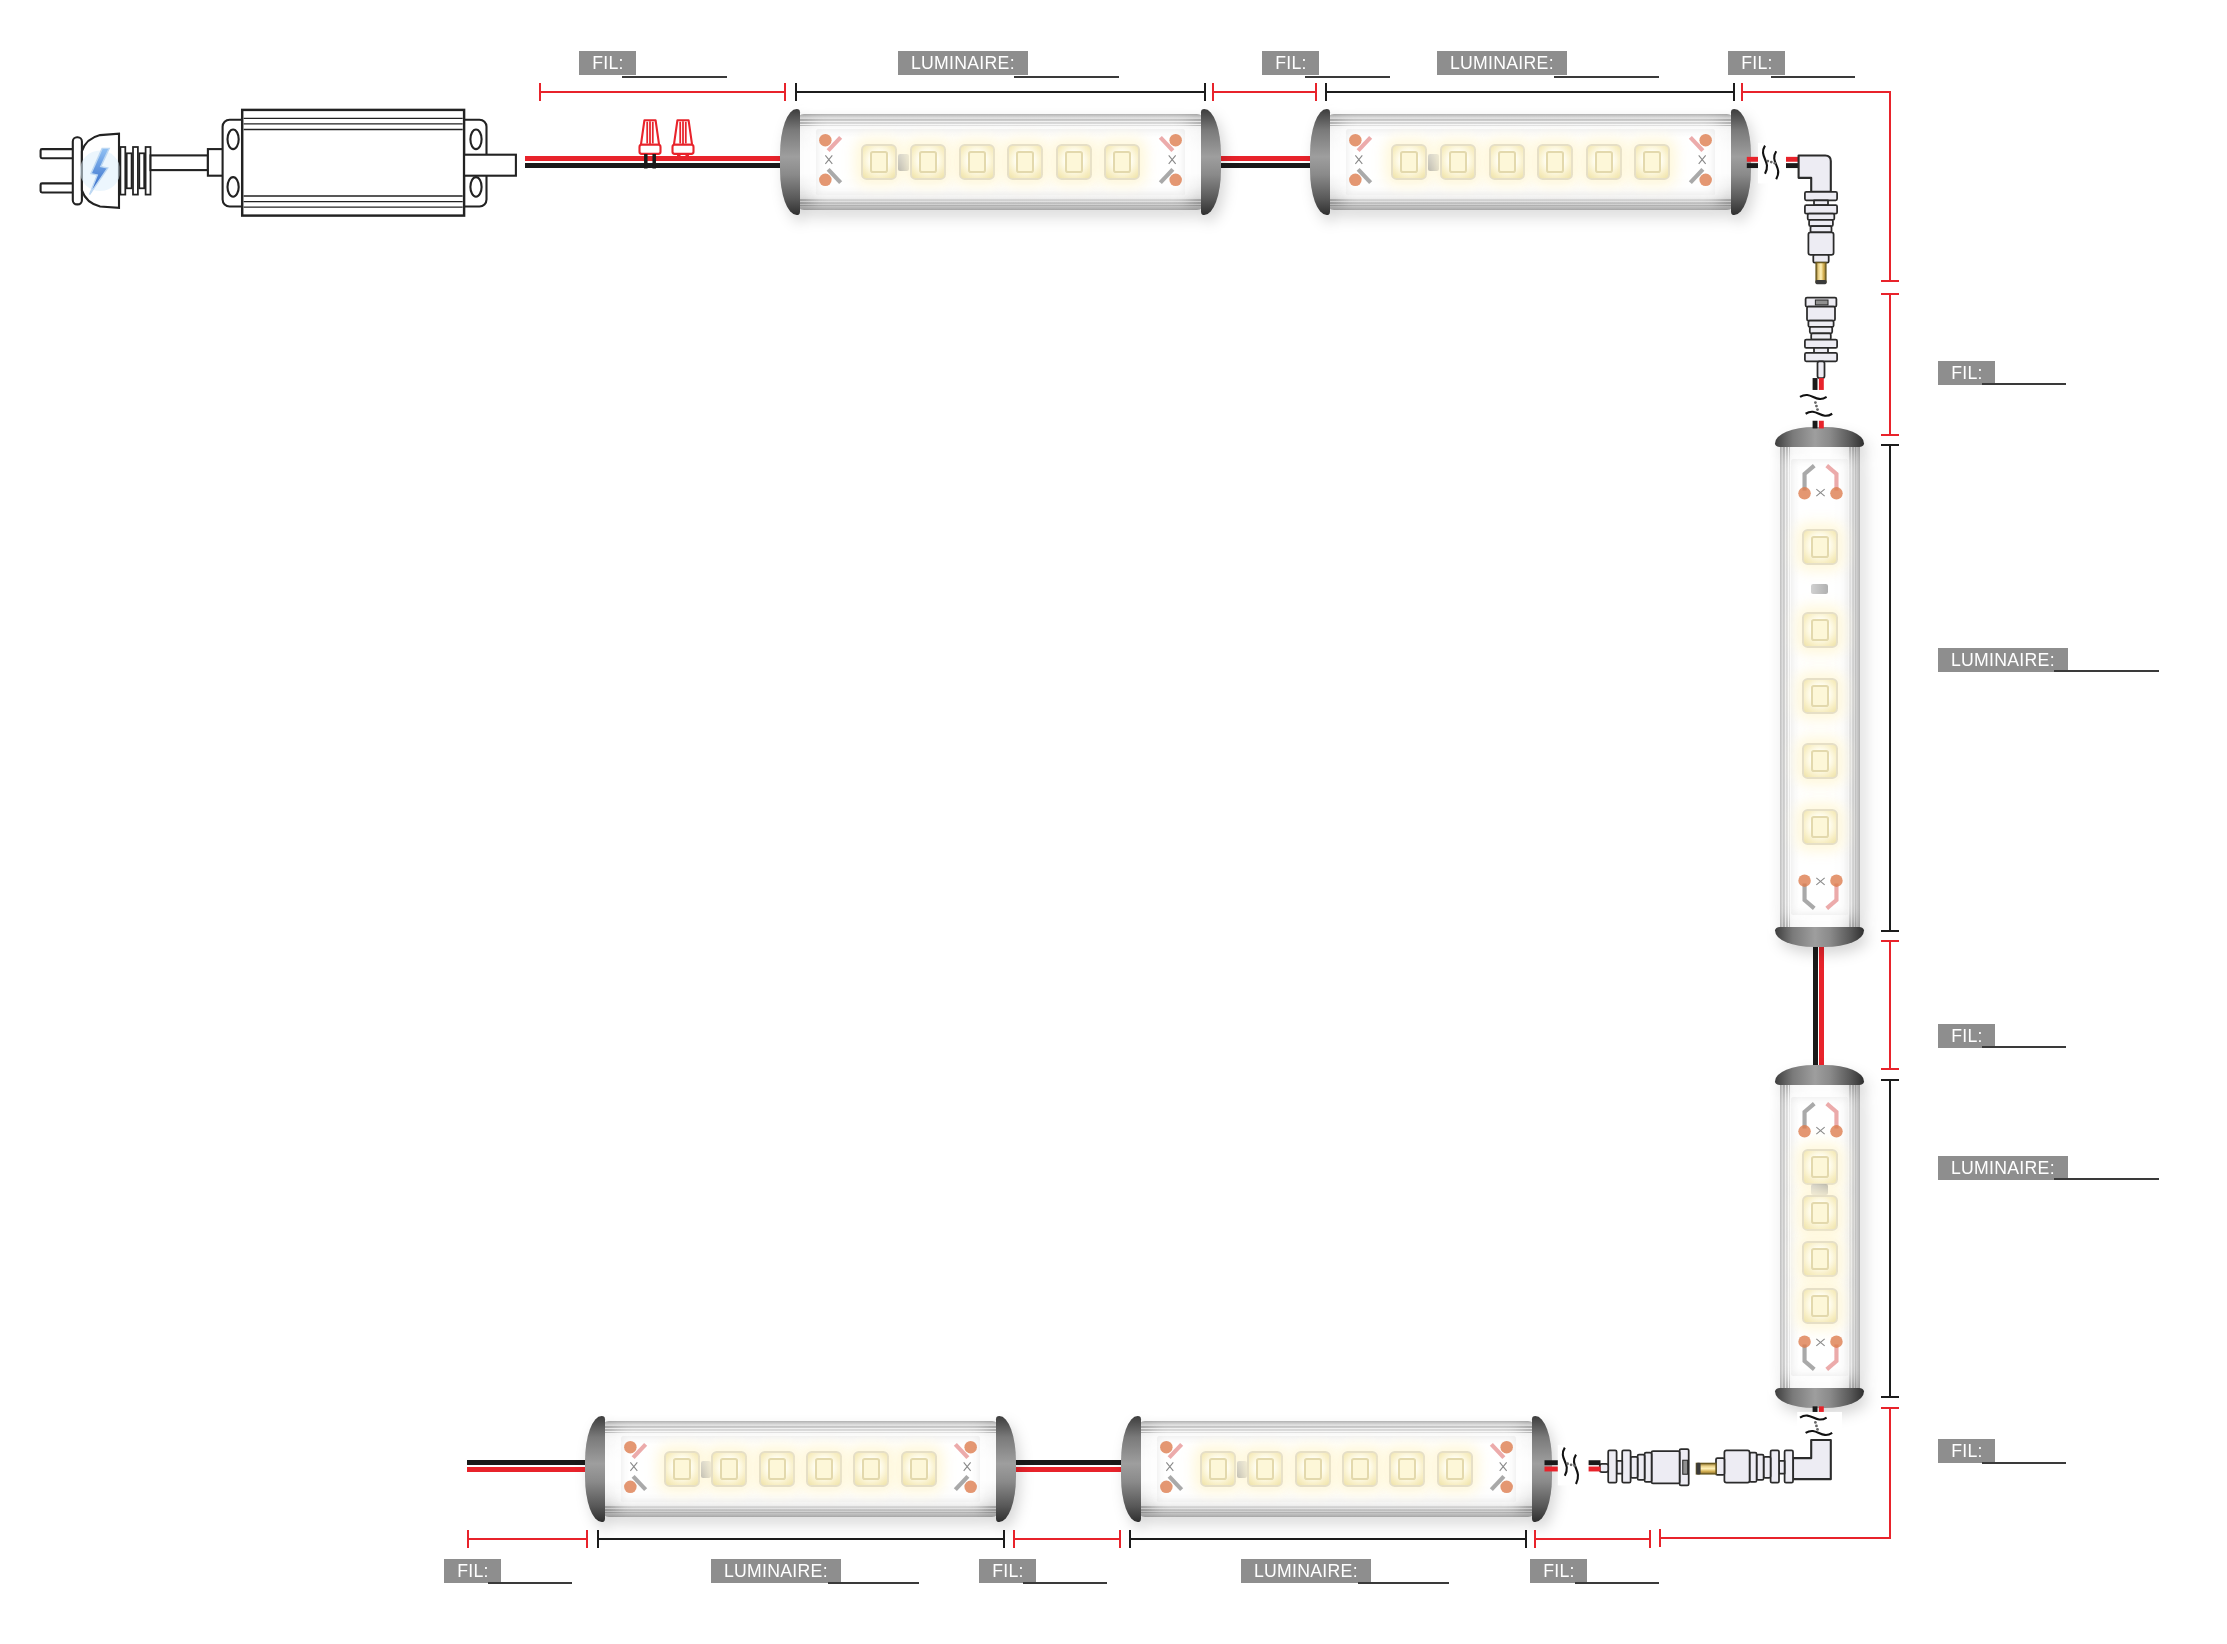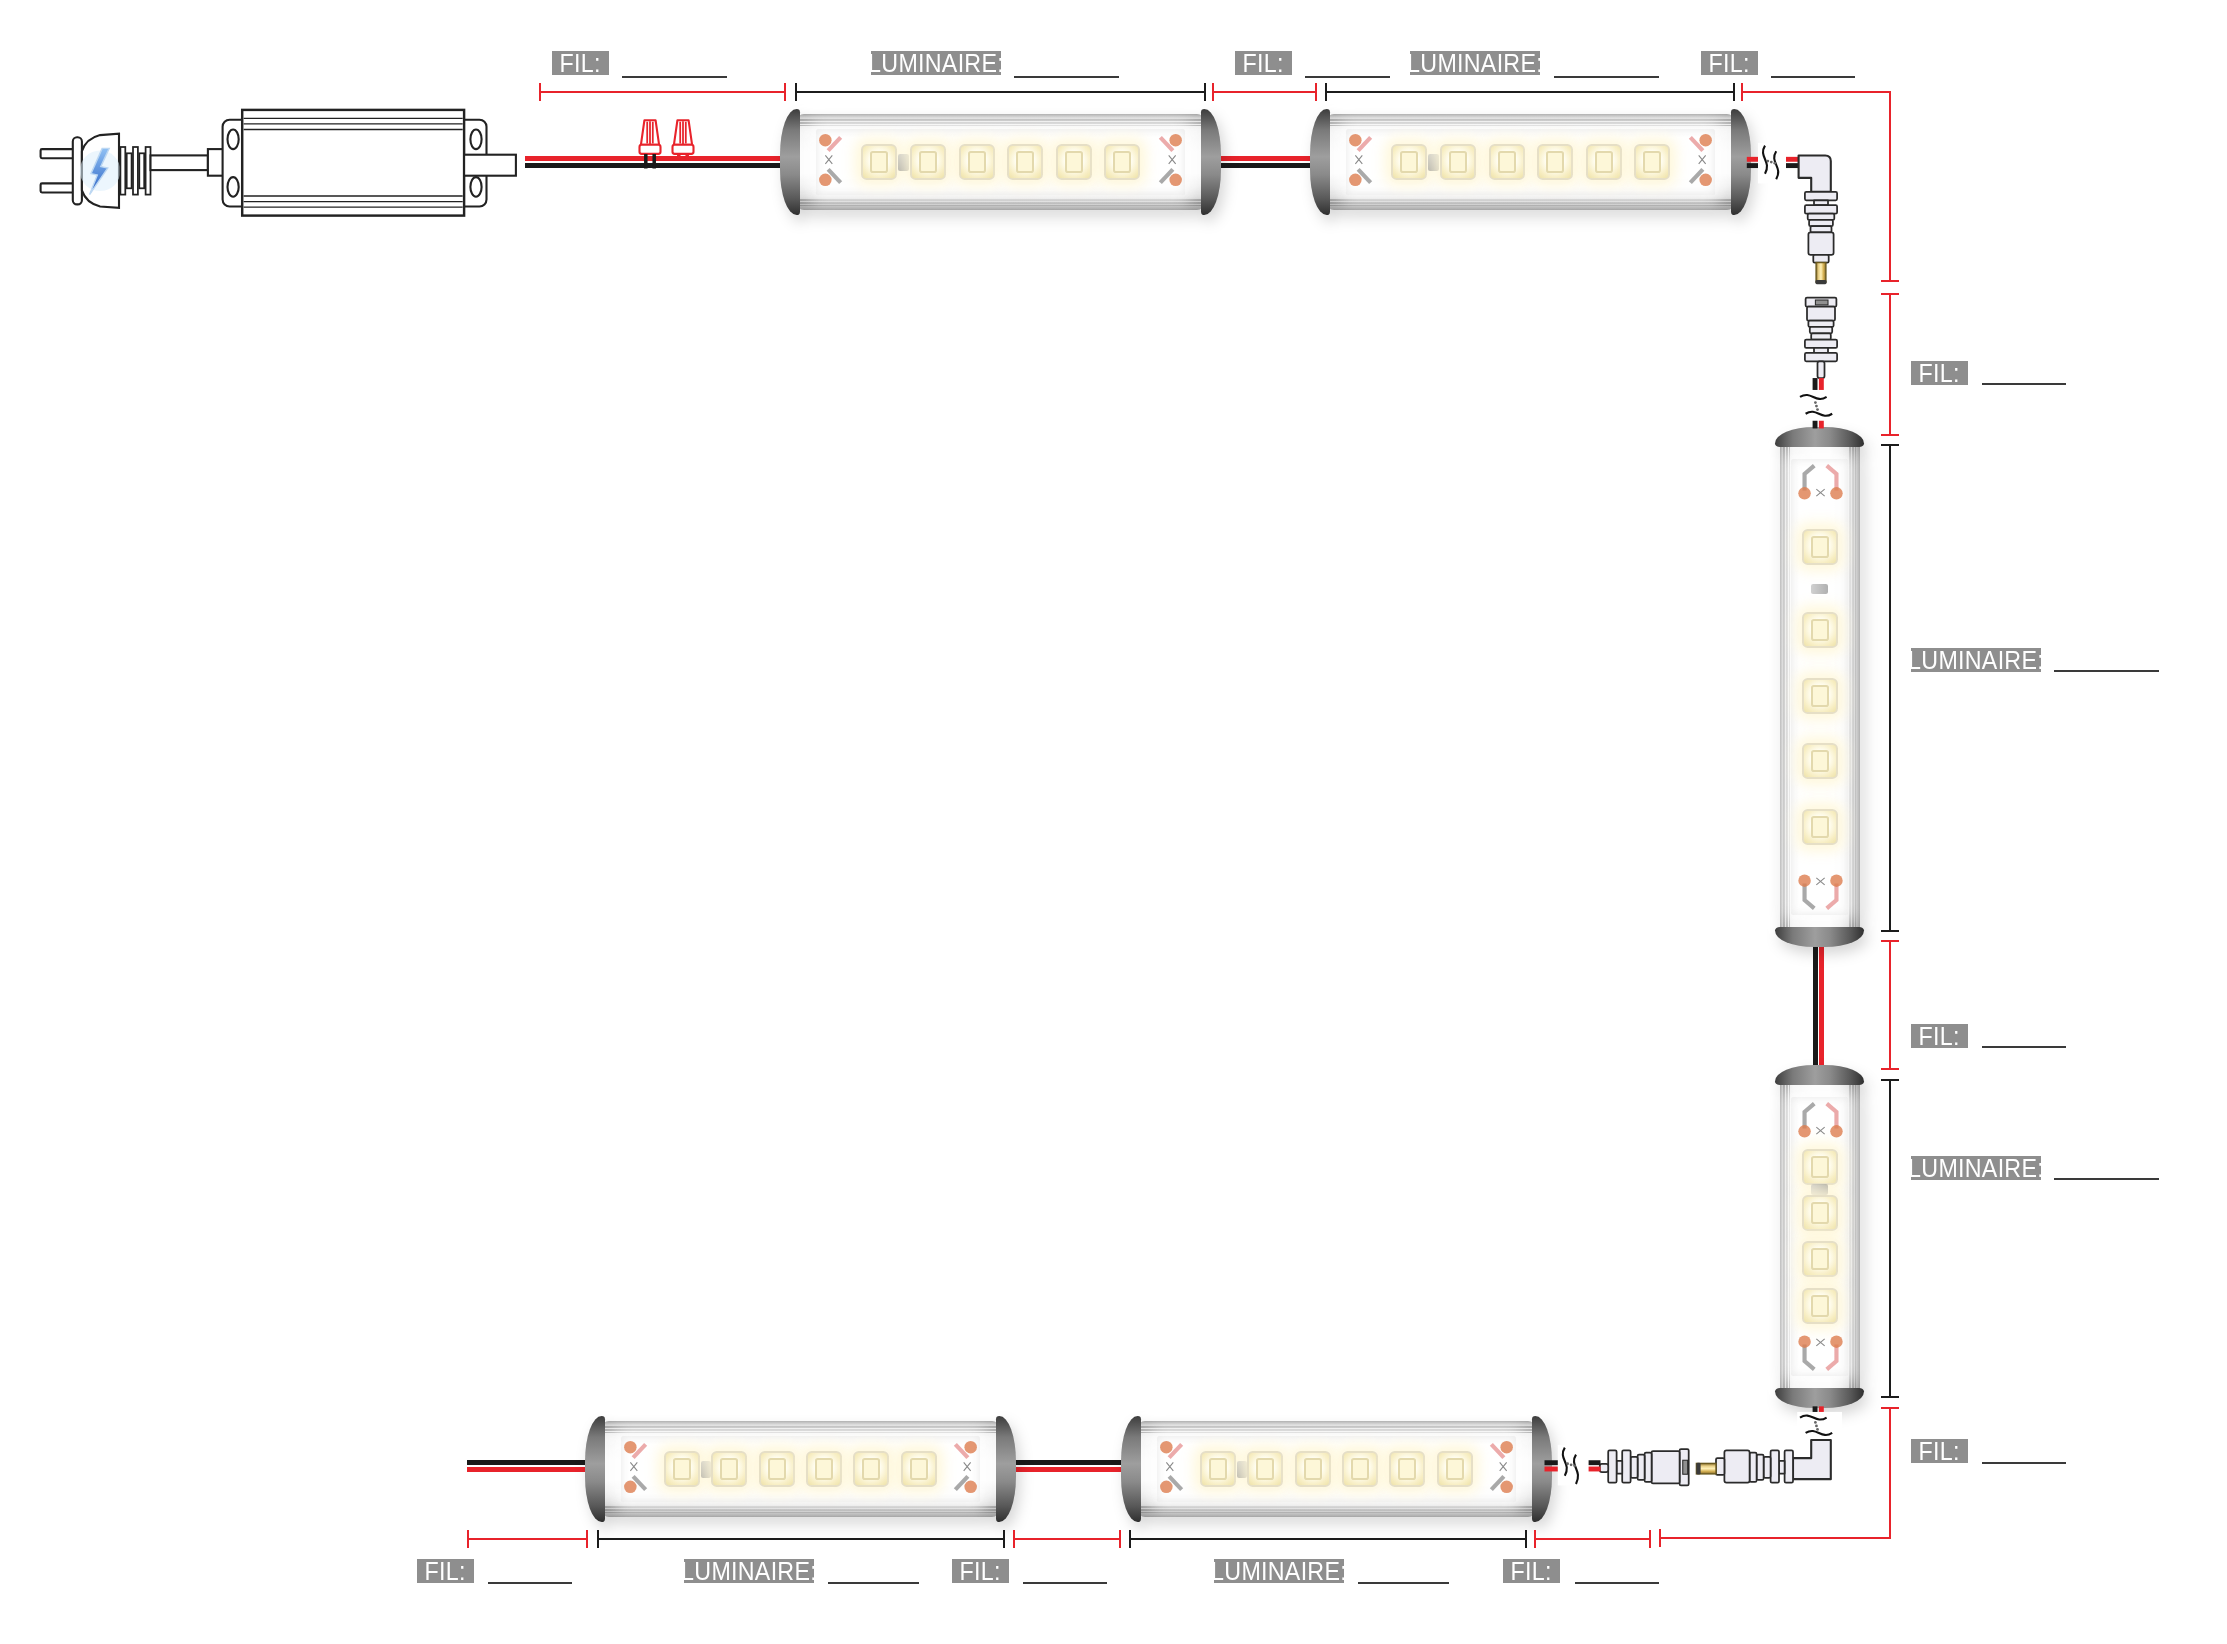--- a/index.html
+++ b/index.html
@@ -3,21 +3,21 @@
 <meta charset="utf-8">
 <style>
   html,body{margin:0;padding:0;background:#fff;}
   body{width:2227px;height:1645px;position:relative;overflow:hidden;
        font-family:"Liberation Sans",sans-serif;}
   #canvas{position:absolute;inset:0;}
 
   
   .lbl{position:absolute;height:24px;background:#8e8e8e;color:#fff;
        display:flex;align-items:center;justify-content:center;
-       font-size:25px;letter-spacing:0.3px;z-index:9;}
+       font-size:19px;letter-spacing:0.3px;z-index:9;margin-left:27px;}
   .lbl span{display:inline-block;transform:scaleX(.93);white-space:nowrap;}
   .blank{position:absolute;height:2.1px;background:#3a3a3a;z-index:9;}
 
   
   .dim{position:absolute;z-index:8;}
   .dim.red{background:#e8232b;}
   .dim.black{background:#1c1c1c;}
   .dim.h{height:2.1px;}
   .dim.v{width:2.1px;}
   .dim.h::before,.dim.h::after{content:"";position:absolute;top:-7.7px;width:2.1px;height:17.5px;background:inherit;}

